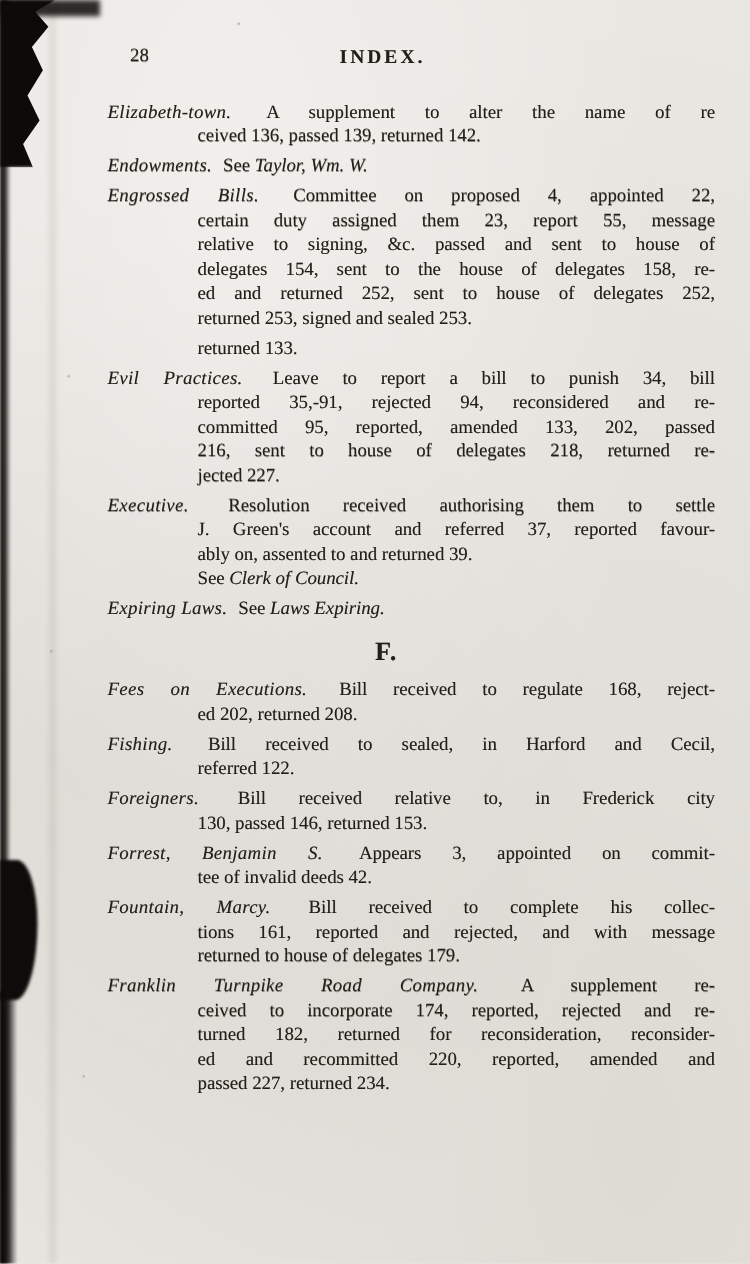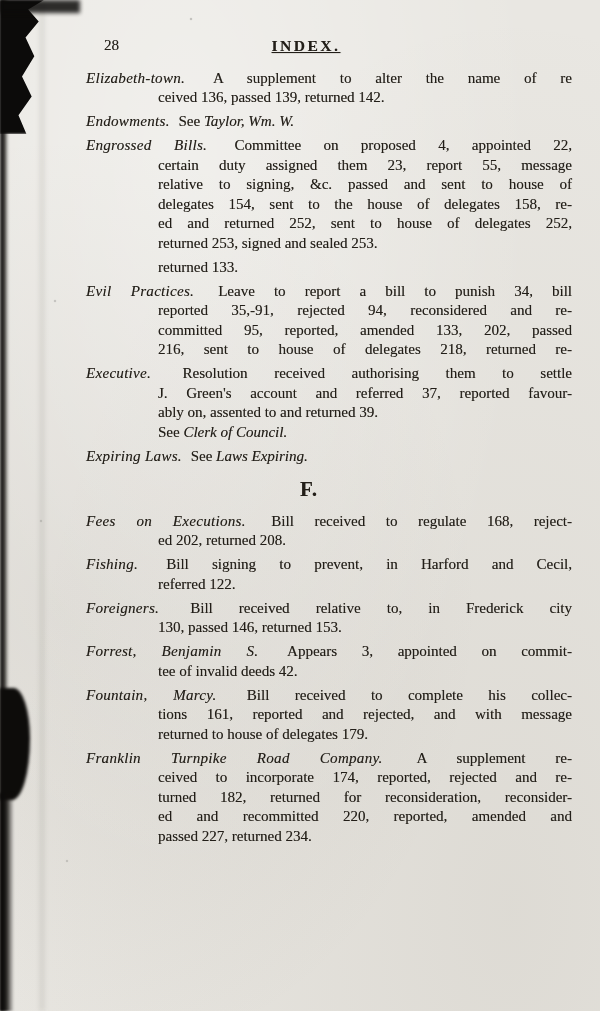--- a/index.html
+++ b/index.html
@@ -56,21 +56,21 @@
   }
   
   .text-block {
     position: absolute; z-index: 3;
     left: 86px; top: 36px; width: 486px;
     color: #221e18;
     font-family: "Liberation Serif", "DejaVu Serif", serif;
     font-size: 15px; line-height: 19.5px;
     text-shadow: 0.2px 0.2px 0.3px rgba(25,20,12,0.45);
   }
-  .header { position: relative; text-align: center; padding-right: 46px; margin-bottom: 12px; text-decoration: underline; }
+  .header { position: relative; text-align: center; padding-right: 46px; margin-bottom: 24px; }
   .pagenum { position: absolute; left: 18px; top: 0; }
   .title { font-weight: bold; letter-spacing: 2.5px; font-size: 15.5px; }
   .entry { margin-bottom: 4.5px; }
   .line { white-space: normal; }
   .line.cont, .line.see { padding-left: 72px; }
   .line.j { text-align: justify; text-align-last: justify; }
   .it { font-style: italic; }
   .line .it:first-child { margin-right: 5px; letter-spacing: 0.3px; }
   .section-heading {
     font-weight: bold; font-size: 21px; text-align: center;
@@ -111,37 +111,38 @@
           <div class="line cont"><span class="ro">returned 253, signed and sealed 253.</span></div>
         </div>
         <div class="entry">
           <div class="line cont"><span class="ro">returned 133.</span></div>
         </div>
         <div class="entry">
           <div class="line first j"><span class="it">Evil Practices.</span><span class="ro"> Leave to report a bill to punish 34, bill</span></div>
           <div class="line cont j"><span class="ro">reported 35,-91, rejected 94, reconsidered and re-</span></div>
           <div class="line cont j"><span class="ro">committed 95, reported, amended 133, 202, passed</span></div>
           <div class="line cont j"><span class="ro">216, sent to house of delegates 218, returned re-</span></div>
+          <div class="line cont"><span class="ro">jected 227.</span></div>
         </div>
         <div class="entry">
           <div class="line first j"><span class="it">Executive.</span><span class="ro"> Resolution received authorising them to settle</span></div>
           <div class="line cont j"><span class="ro">J. Green's account and referred 37, reported favour-</span></div>
           <div class="line cont"><span class="ro">ably on, assented to and returned 39.</span></div>
           <div class="line see"><span class="ro">See </span><span class="it">Clerk of Council.</span></div>
         </div>
         <div class="entry">
           <div class="line first"><span class="it">Expiring Laws.</span><span class="ro"> See </span><span class="it">Laws Expiring.</span></div>
         </div>
         <div class="section-heading">F.</div>
         <div class="entry">
           <div class="line first j"><span class="it">Fees on Executions.</span><span class="ro"> Bill received to regulate 168, reject-</span></div>
           <div class="line cont"><span class="ro">ed 202, returned 208.</span></div>
         </div>
         <div class="entry">
-          <div class="line first j"><span class="it">Fishing.</span><span class="ro"> Bill signing to prevent, in Harford and Cecil,</span></div>
+          <div class="line first j"><span class="it">Fishing.</span><span class="ro"> Bill received to sealed, in Harford and Cecil,</span></div>
           <div class="line cont"><span class="ro">referred 122.</span></div>
         </div>
         <div class="entry">
           <div class="line first j"><span class="it">Foreigners.</span><span class="ro"> Bill received relative to, in Frederick city</span></div>
           <div class="line cont"><span class="ro">130, passed 146, returned 153.</span></div>
         </div>
         <div class="entry">
           <div class="line first j"><span class="it">Forrest, Benjamin S.</span><span class="ro"> Appears 3, appointed on commit-</span></div>
           <div class="line cont"><span class="ro">tee of invalid deeds 42.</span></div>
         </div>

